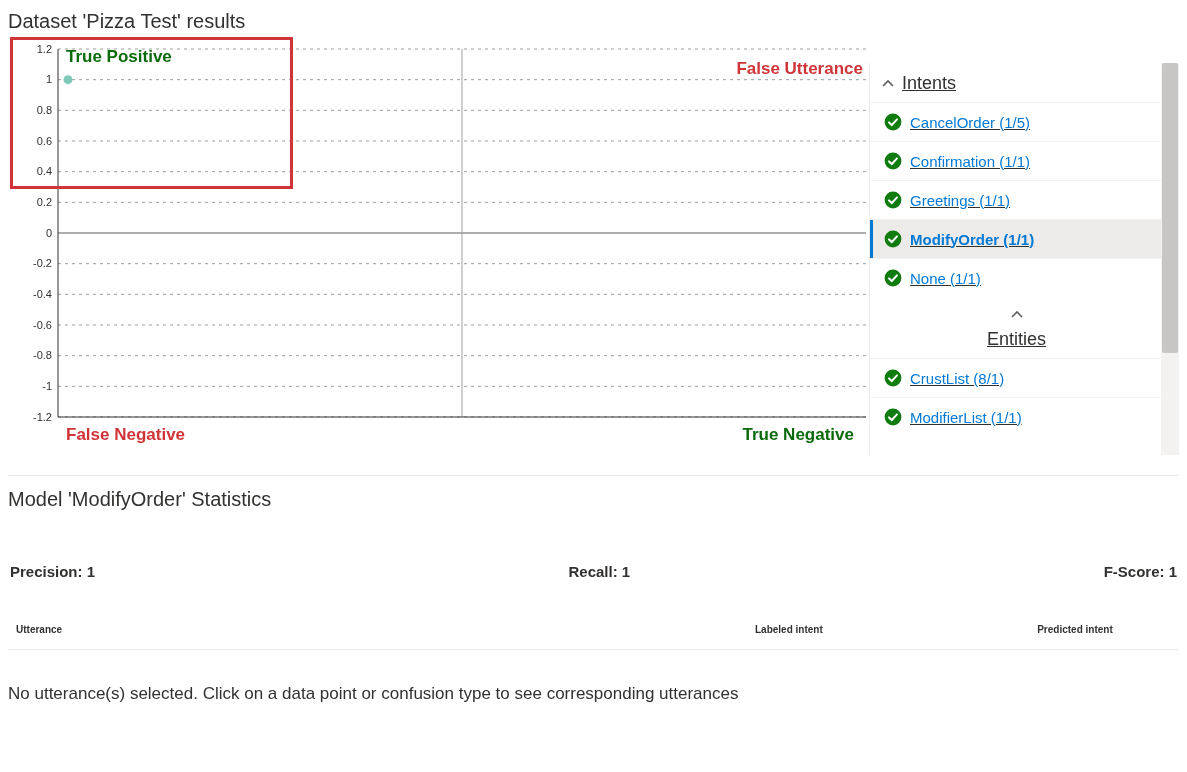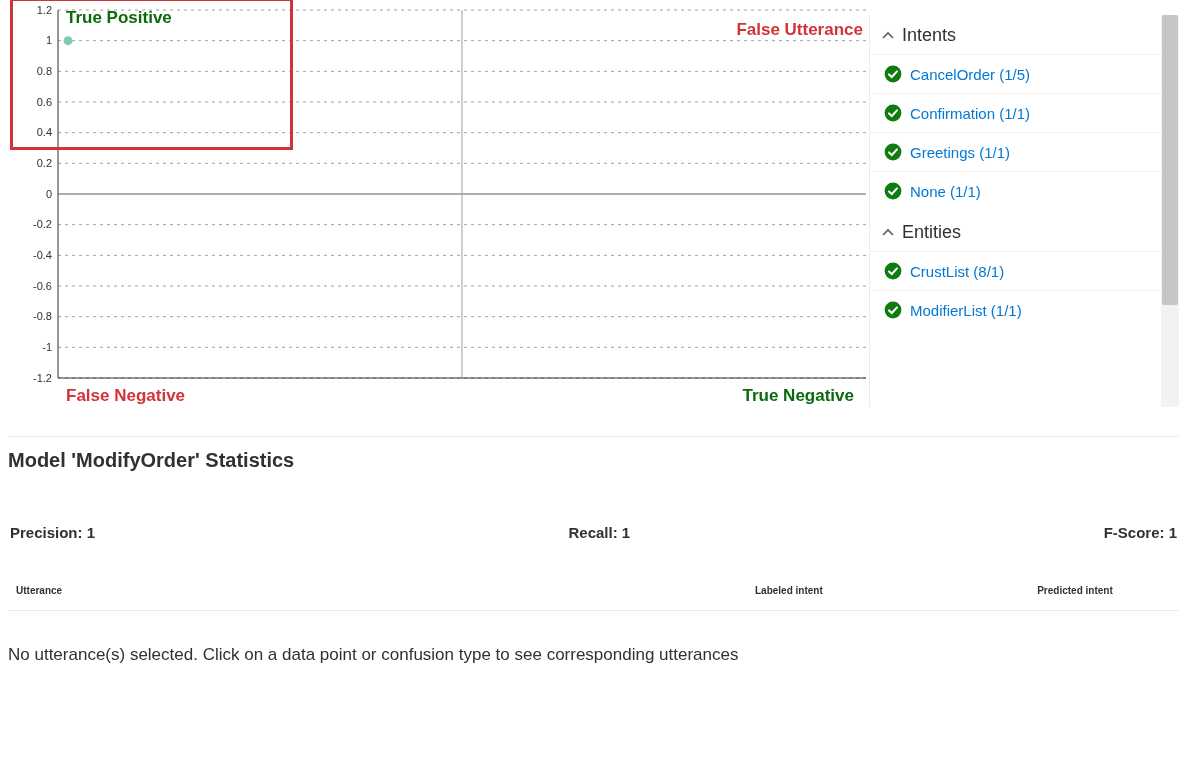--- a/index.html
+++ b/index.html
@@ -16,21 +16,21 @@
   .page { padding: 6px 8px 0 8px; }
   .dataset-title {
     font-size: 20px;
     font-weight: 400;
     color: #323130;
     margin: 4px 0 12px 0;
   }
   .top-row {
     display: flex;
     gap: 0;
-    align-items: center;
+    align-items: flex-end;
   }
   .chart-wrap {
     flex: 1;
     position: relative;
   }
   .chart-svg {
     display: block;
   }
   .highlight-box {
     position: absolute;
@@ -49,20 +49,21 @@
     width: 310px;
     display: flex;
     align-items: stretch;
     border-left: 1px solid #edebe9;
     height: 392px;
   }
   .side-list {
     flex: 1;
     overflow: hidden;
     padding: 0;
+    text-decoration: underline;
   }
   .side-scroll {
     width: 18px;
     background: #f3f2f1;
     position: relative;
   }
   .scroll-thumb {
     position: absolute;
     left: 1px; right: 1px;
     top: 0;
@@ -108,21 +109,21 @@
     width: 18px; height: 18px;
     flex-shrink: 0;
   }
   .divider {
     height: 1px;
     background: #edebe9;
     margin: 20px 0 12px 0;
   }
   .stats-title {
     font-size: 20px;
-    font-weight: 700;
+    font-weight: 400;
     color: #323130;
     margin: 0 0 18px 0;
   }
   .stats-row {
     display: flex;
     justify-content: space-between;
     font-size: 15px;
     font-weight: 600;
     color: #323130;
     padding: 4px 2px 24px 2px;
@@ -144,20 +145,21 @@
     text-align: left;
     font-size: 17px;
     color: #323130;
     padding: 34px 0;
   }
 </style>
 </head>
 <body>
 
 <div class="page">
+  <div class="dataset-title">Dataset 'Pizza Test' results</div>
 
   <div class="top-row">
     <div class="chart-wrap">
 
       <svg class="chart-svg" width="860" height="410">
 
         <g stroke="#a19f9d" stroke-dasharray="3,4" stroke-width="1">
           <line x1="50" x2="858" y1="4" y2="4"></line>
           <line x1="50" x2="858" y1="34.67" y2="34.67"></line>
           <line x1="50" x2="858" y1="65.33" y2="65.33"></line>
@@ -229,29 +231,36 @@
             </svg>
           <span>Confirmation (1/1)</span>
         </div>
         <div class="intent-item">
           <svg class="status-check" viewBox="0 0 18 18">
               <circle cx="9" cy="9" r="8.4" fill="#107c10"></circle>
               <path d="M5 9.4 L7.8 12 L13 6.4" stroke="#fff" stroke-width="2" fill="none" stroke-linecap="round"></path>
             </svg>
           <span>Greetings (1/1)</span>
         </div>
+        <div class="intent-item selected">
+          <svg class="status-check" viewBox="0 0 18 18">
+              <circle cx="9" cy="9" r="8.4" fill="#107c10"></circle>
+              <path d="M5 9.4 L7.8 12 L13 6.4" stroke="#fff" stroke-width="2" fill="none" stroke-linecap="round"></path>
+            </svg>
+          <span>ModifyOrder (1/1)</span>
+        </div>
         <div class="intent-item">
           <svg class="status-check" viewBox="0 0 18 18">
               <circle cx="9" cy="9" r="8.4" fill="#107c10"></circle>
               <path d="M5 9.4 L7.8 12 L13 6.4" stroke="#fff" stroke-width="2" fill="none" stroke-linecap="round"></path>
             </svg>
           <span>None (1/1)</span>
         </div>
 
-        <div class="section-header" style="padding-top:12px;">
+        <div class="section-header" style="padding-top:12px;flex-direction:column;">
           <svg class="chevron-up" viewBox="0 0 12 12">
               <path d="M1 8 L6 3 L11 8" fill="none" stroke="#605e5c" stroke-width="1.6"></path>
             </svg>
           <span>Entities</span>
         </div>
 
         <div class="entity-item">
           <svg class="status-check" viewBox="0 0 18 18">
               <circle cx="9" cy="9" r="8.4" fill="#107c10"></circle>
               <path d="M5 9.4 L7.8 12 L13 6.4" stroke="#fff" stroke-width="2" fill="none" stroke-linecap="round"></path>

